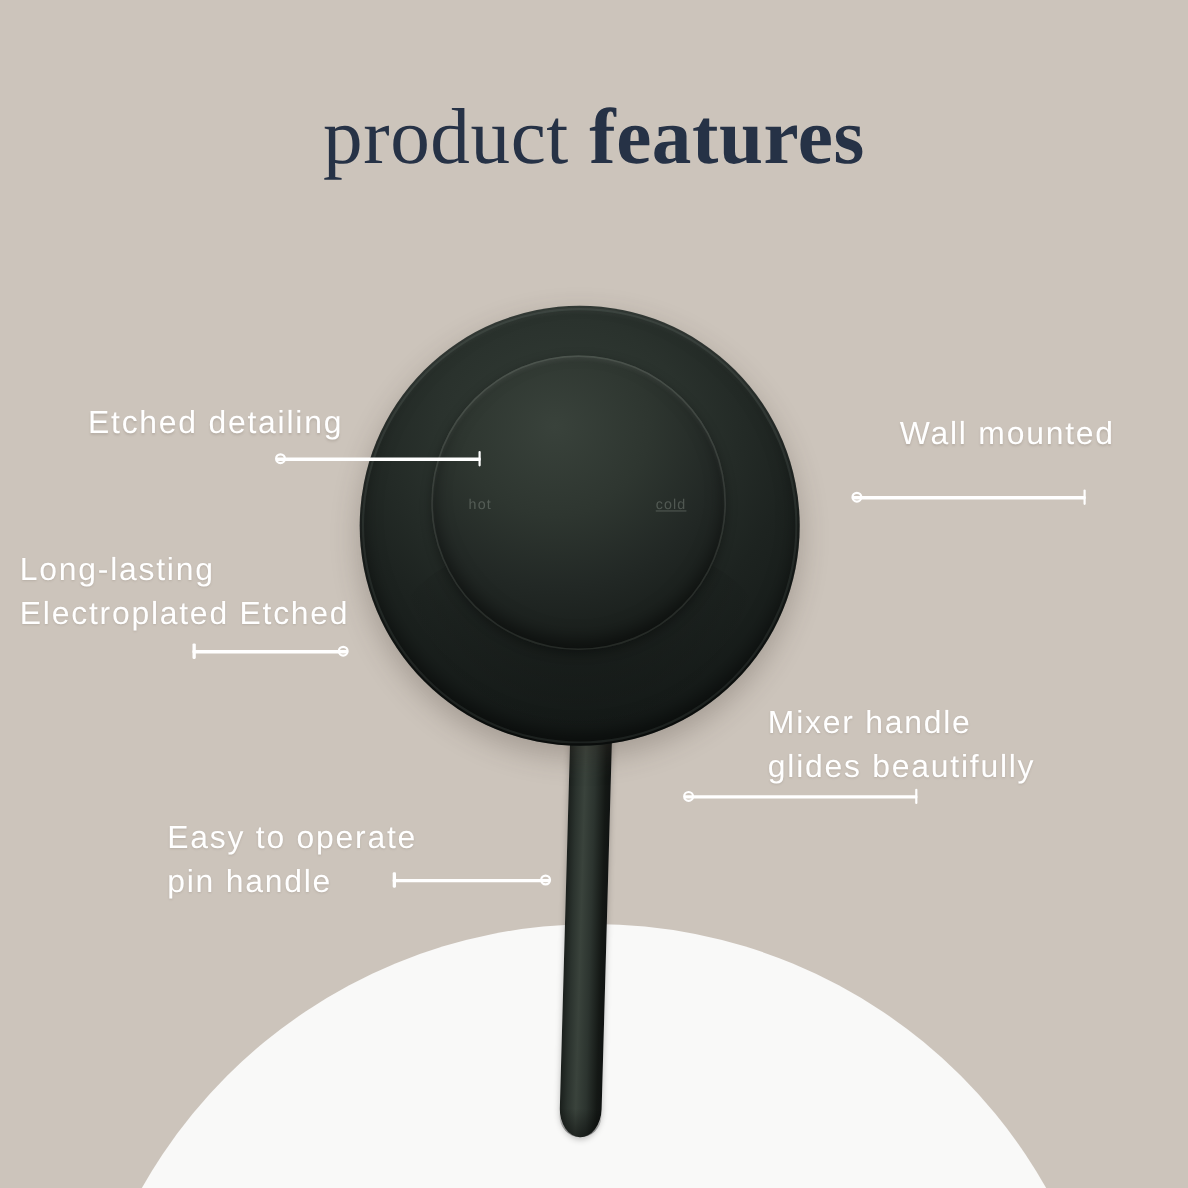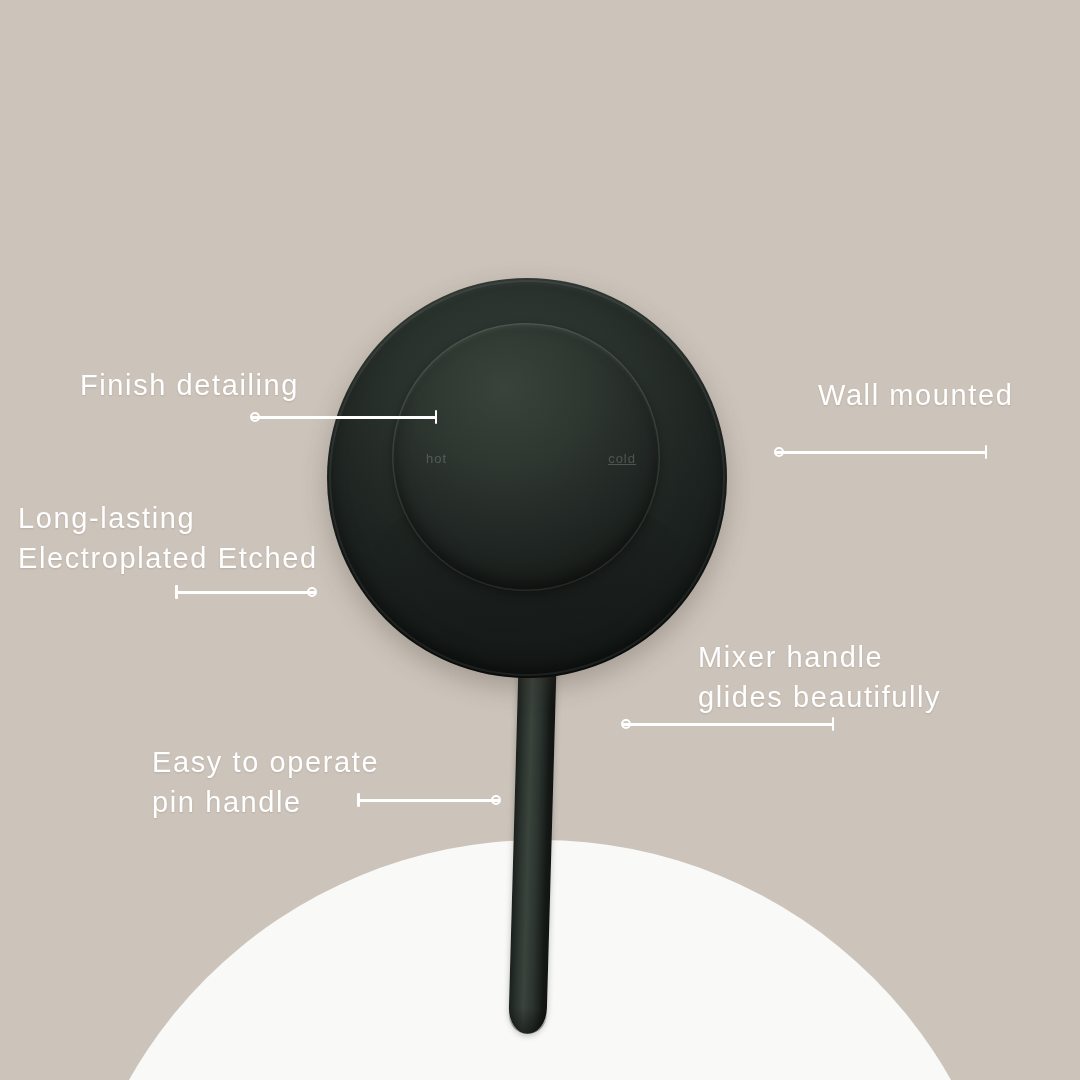--- a/index.html
+++ b/index.html
@@ -127,21 +127,21 @@
   .etch {
     position: absolute;
     top: 128px;
     font-size: 13px;
     letter-spacing: 1px;
     color: rgba(178,188,180,0.30);
     font-family: "Liberation Sans", sans-serif;
     white-space: nowrap;
   }
   .etch.hot  { left: 34px; }
-  .etch.cold { right: 24px; text-decoration: underline; }
+  .etch.cold { right: 36px; text-decoration: underline; }
 
   
   .label {
     position: absolute;
     color: #ffffff;
     font-size: 29px;
     line-height: 1.38;
     letter-spacing: 1.6px;
     white-space: pre-line;
     text-shadow: 0 1px 2px rgba(90,78,68,0.18);
@@ -183,35 +183,38 @@
   .leader .tick.at-start { left: 0; }
   .leader .tick.at-end   { right: 0; }
 </style>
 </head>
 <body>
 
 <div id="canvas">
 
   <div class="white-circle"></div>
 
+  <div class="title">
+    <span class="w-light">product</span><span> </span><span class="w-bold">features</span>
+  </div>
 
   <div class="product">
     <div class="handle"></div>
     <div class="plate">
       <div class="plate-rim"></div>
       <div class="plate-shadow-lower"></div>
     </div>
     <div class="disc">
       <div class="disc-ring"></div>
       <span class="etch hot">hot</span>
       <span class="etch cold">cold</span>
     </div>
   </div>
 
-  <div class="label" style="left:80px; top:365px;">Finish detailing</div>
+  <div class="label" style="left:80px; top:365px;">Etched detailing</div>
   <div class="leader" style="left:251px; top:409px; width:186px;">
     <span class="bar"></span>
     <span class="dot at-start"></span>
     <span class="tick at-end"></span>
   </div>
 
   <div class="label" style="left:18px; top:498px;">Long-lasting
 Electroplated Etched</div>
   <div class="leader" style="left:175px; top:584px; width:141px;">
     <span class="bar"></span>

